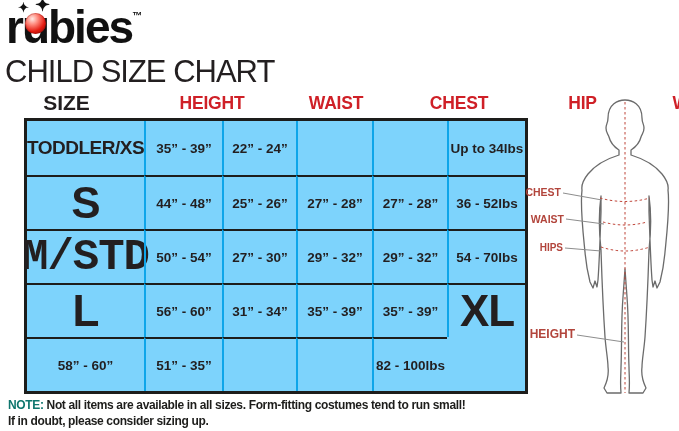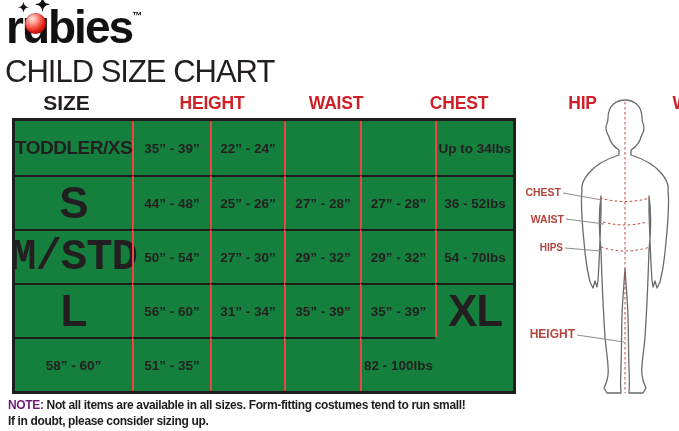--- a/index.html
+++ b/index.html
@@ -26,35 +26,35 @@
          letter-spacing:-1px;color:#231f20;white-space:nowrap;}
 
   
   .col-headers{position:absolute;left:8px;top:90px;display:grid;
     grid-template-columns:117px 78px 74px 76px 75px 78px;height:26px;gap:48px;}
   .col-head{display:flex;align-items:center;justify-content:center;
     font-weight:bold;font-size:17.5px;color:#cf2027;letter-spacing:-0.2px;white-space:nowrap;}
   .col-head.size-head{font-size:21px;color:#231f20;letter-spacing:0;}
 
   
-  .size-table{position:absolute;left:12px;top:118px;display:grid;
+  .size-table{position:absolute;left:24px;top:118px;display:grid;
     grid-template-columns:117px 78px 74px 76px 75px 78px;
-    grid-auto-rows:54px;border:3px solid #1d1d1b;background:#15803d;}
+    grid-auto-rows:54px;border:3px solid #1d1d1b;background:#7dd3fc;}
   .cell{display:flex;align-items:center;justify-content:center;
     font-weight:bold;font-size:13.5px;color:#231f20;white-space:nowrap;}
-  .cell:not(:nth-child(6n+1)){border-left:2px solid #ef4444;}
+  .cell:not(:nth-child(6n+1)){border-left:2px solid #0ea5e9;}
   .cell:nth-child(n+7){border-top:2px solid #1d1d1b;}
   .cell.size-sm{font-size:19px;letter-spacing:-0.5px;}
   .cell.size-xl{font-size:44px;letter-spacing:-1px;}
   .cell.size-lg{font-size:44px;letter-spacing:-1px;font-family:Liberation Mono, monospace;}
 
   
   .note{position:absolute;left:8px;top:398px;font-size:12px;font-weight:bold;
         letter-spacing:-0.35px;line-height:1.3;color:#1d1d1b;white-space:nowrap;}
-  .note .red{color:#701a75;}
+  .note .red{color:#0f766e;}
 
   
   .figure-wrap{position:absolute;left:524px;top:92px;width:155px;height:339px;}
   .figure-wrap svg{display:block;}
   .fig-label{font-family:"Liberation Sans",sans-serif;font-weight:bold;fill:#b2453c;}
 </style>
 </head>
 <body>
 
 <div class="stage">

